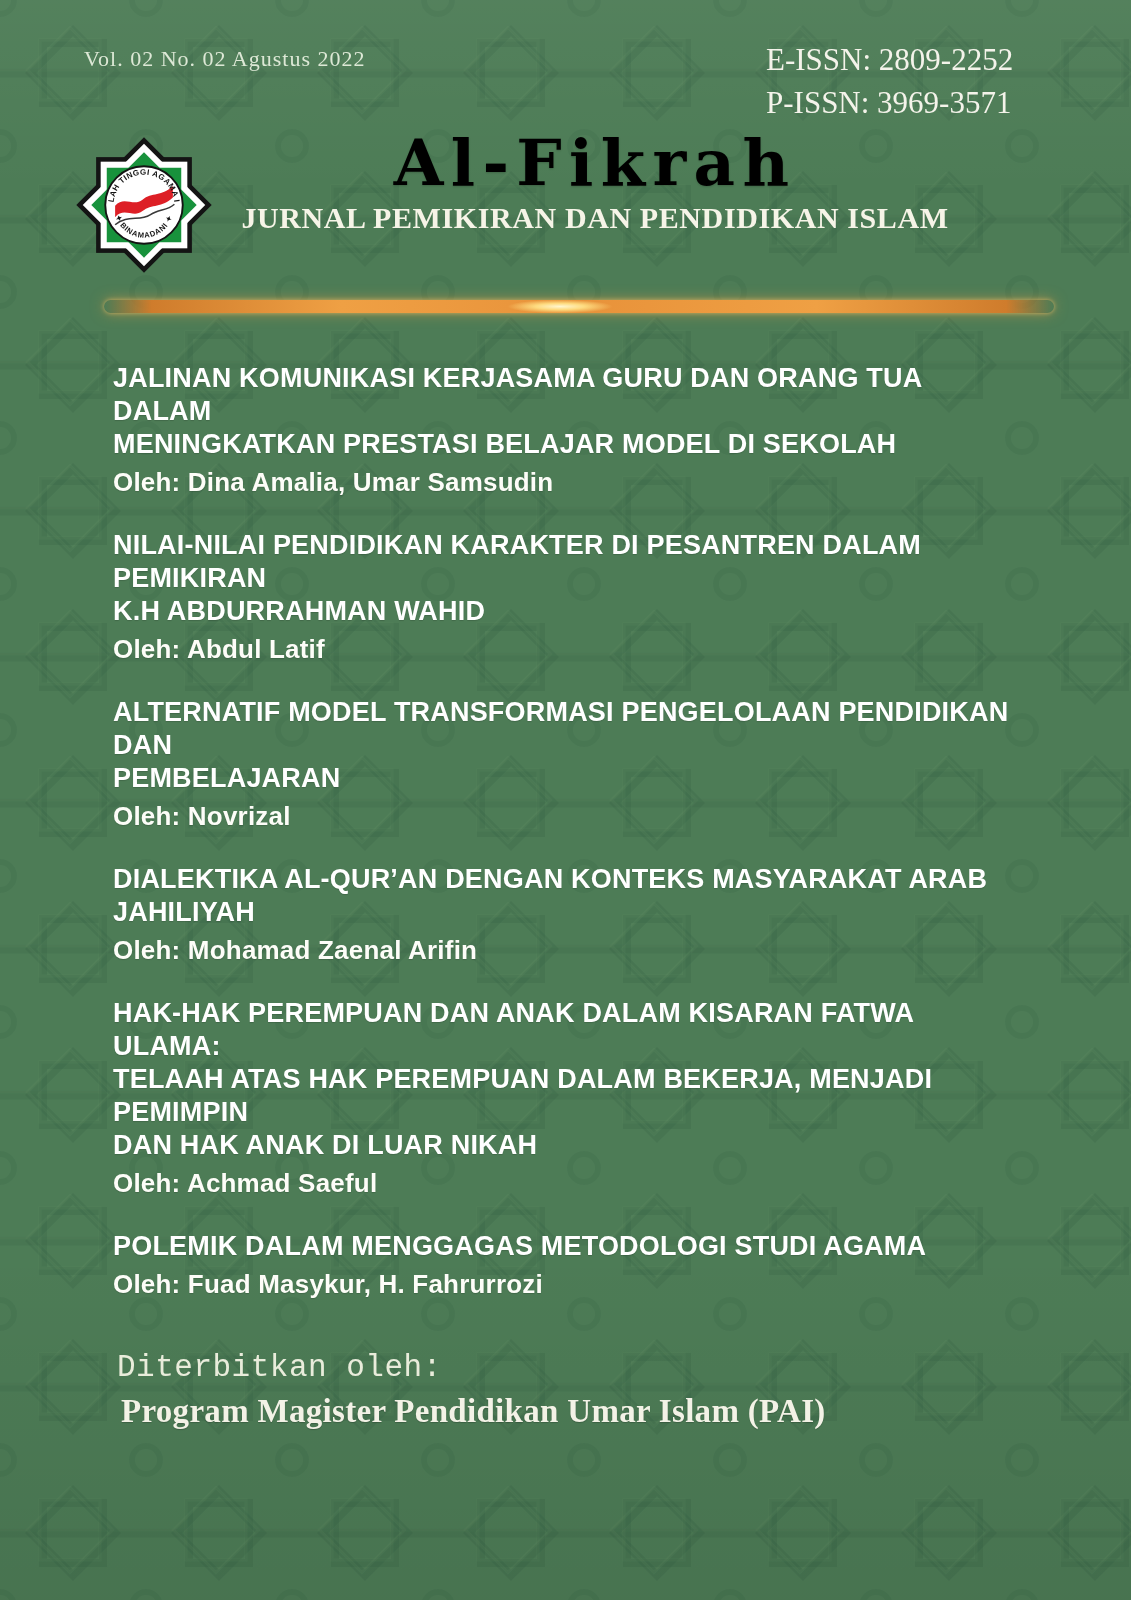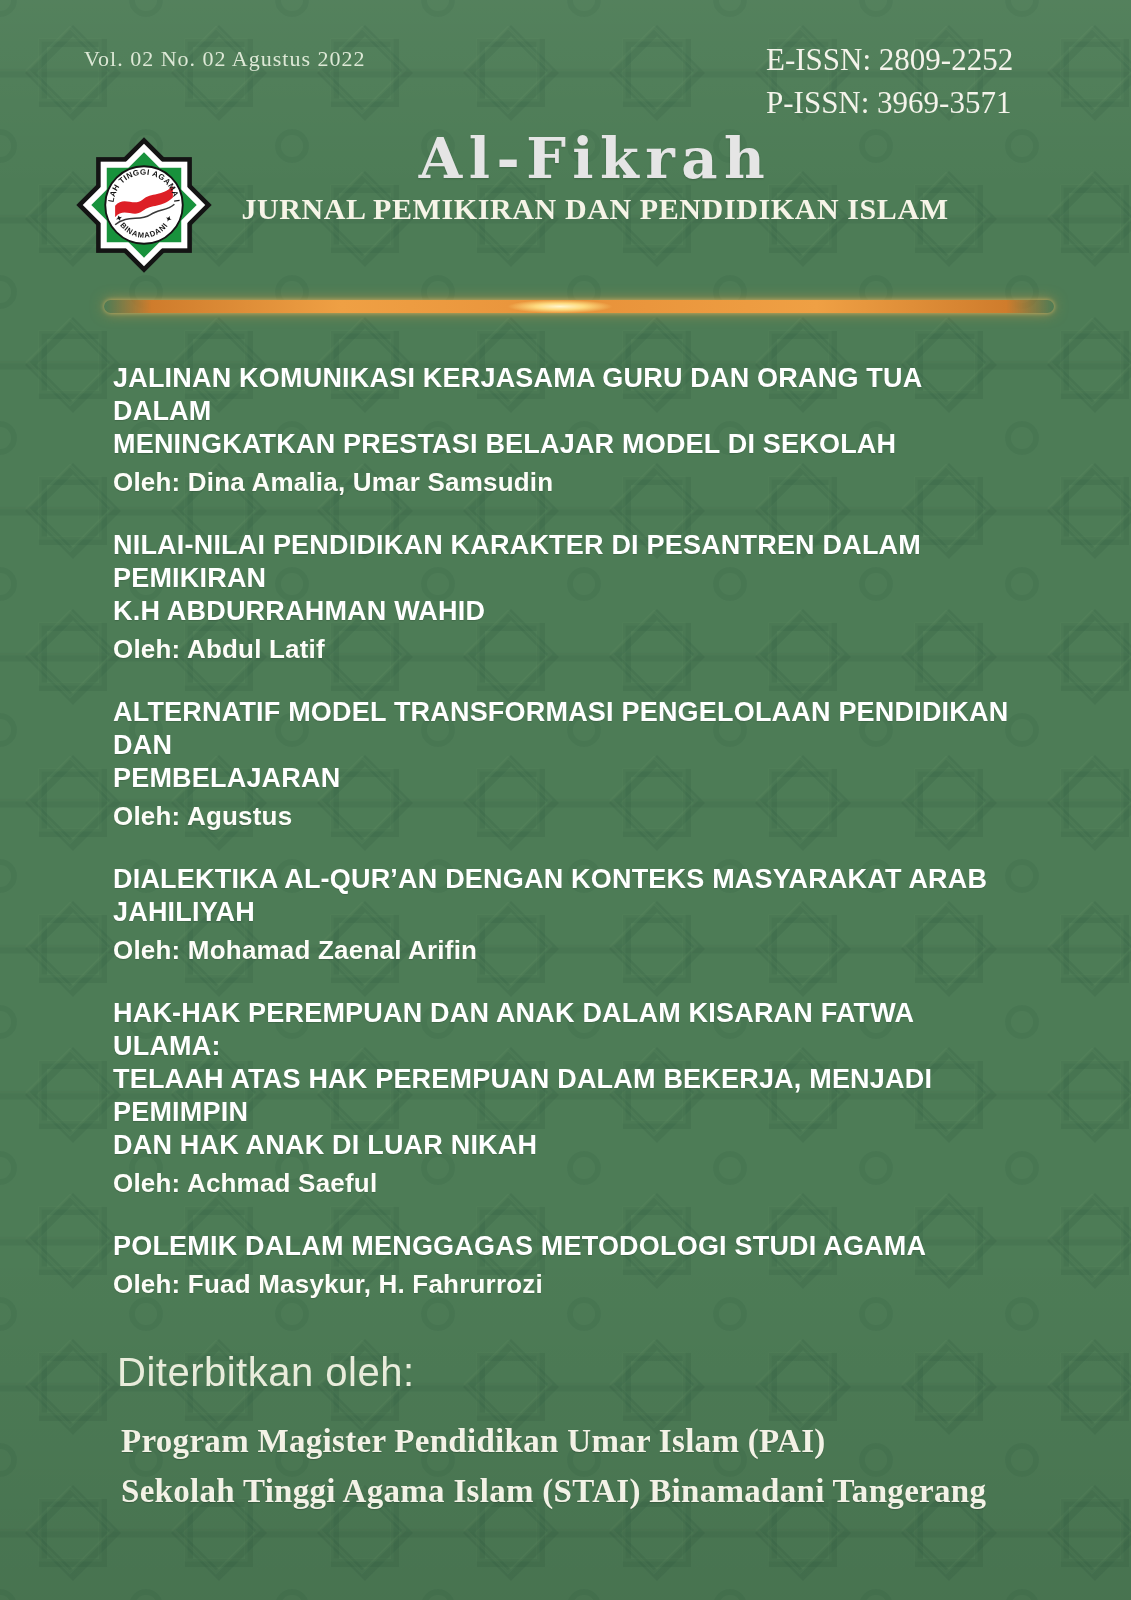--- a/index.html
+++ b/index.html
@@ -23,23 +23,23 @@
     position:absolute;left:766px;top:38px;
     font-family:"Liberation Serif",serif;
     font-size:31px;line-height:43px;color:#f4f3ea;
   }
   .logo{position:absolute;left:68px;top:129px;width:152px;height:152px;}
   .logo svg{width:100%;height:100%;display:block;}
   .masthead{position:absolute;left:205px;top:128px;width:780px;text-align:center;}
   .journal-title{
     font-family:"DejaVu Serif",serif;
     font-weight:bold;
-    font-size:56px;line-height:1.08;
+    font-size:64px;line-height:1.08;
     letter-spacing:0.115em;
-    color:#e5e5e5;
+    color:#000000;
     text-shadow:0 1px 2px rgba(0,0,0,0.18);
   }
   .journal-subtitle{
     margin-top:4px;
     font-family:"Liberation Serif",serif;
     font-weight:bold;
     font-size:30px;
     letter-spacing:0.6px;
     color:#f6f4e7;
   }
@@ -59,22 +59,22 @@
     text-shadow:0 1px 1px rgba(0,0,0,0.15);
   }
   .a-author{
     margin-top:5px;
     font-size:26px;line-height:33px;font-weight:bold;
     color:#fdfdf8;letter-spacing:0.2px;
     text-shadow:0 1px 1px rgba(0,0,0,0.15);
   }
   .publisher{position:absolute;left:117px;top:1350px;}
   .pub-label{
-    font-family:Liberation Sans, sans-serif;
-    font-size:40px;color:#e9ecdb;margin-bottom:21px;letter-spacing:0.5px;
+    font-family:Liberation Mono, monospace;
+    font-size:31px;color:#e9ecdb;margin-bottom:1px;letter-spacing:0.5px;
   }
   .pub-line{
     font-family:"Liberation Serif",serif;
     font-weight:bold;
     font-size:33px;line-height:50px;color:#f3f2e6;letter-spacing:0.3px;
     padding-left:4px;
     text-shadow:0 1px 1px rgba(0,0,0,0.2);
   }
 </style>
 </head>
@@ -151,21 +151,21 @@
       <div class="a-author">Oleh: Dina Amalia, Umar Samsudin</div>
     </div>
     <div class="article">
       <div class="a-title">NILAI-NILAI PENDIDIKAN KARAKTER DI PESANTREN DALAM PEMIKIRAN
 K.H ABDURRAHMAN WAHID</div>
       <div class="a-author">Oleh: Abdul Latif</div>
     </div>
     <div class="article">
       <div class="a-title">ALTERNATIF MODEL TRANSFORMASI PENGELOLAAN PENDIDIKAN DAN
 PEMBELAJARAN</div>
-      <div class="a-author">Oleh: Agustus</div>
+      <div class="a-author">Oleh: Novrizal</div>
     </div>
     <div class="article">
       <div class="a-title">DIALEKTIKA AL-QUR’AN DENGAN KONTEKS MASYARAKAT ARAB
 JAHILIYAH</div>
       <div class="a-author">Oleh: Mohamad Zaenal Arifin</div>
     </div>
     <div class="article">
       <div class="a-title">HAK-HAK PEREMPUAN DAN ANAK DALAM KISARAN FATWA ULAMA:
 TELAAH ATAS HAK PEREMPUAN DALAM BEKERJA, MENJADI PEMIMPIN
 DAN HAK ANAK DI LUAR NIKAH</div>
@@ -173,16 +173,15 @@
     </div>
     <div class="article">
       <div class="a-title">POLEMIK DALAM MENGGAGAS METODOLOGI STUDI AGAMA</div>
       <div class="a-author">Oleh: Fuad Masykur, H. Fahrurrozi</div>
     </div>
   </div>
 
   <div class="publisher">
     <div class="pub-label">Diterbitkan oleh:</div>
     <div class="pub-line">Program  Magister Pendidikan Umar Islam (PAI)</div>
-    <div class="pub-line">Sekolah Tinggi Agama Islam (STAI) Binamadani Tangerang</div>
   </div>
 
 </div>
 
 </body></html>

